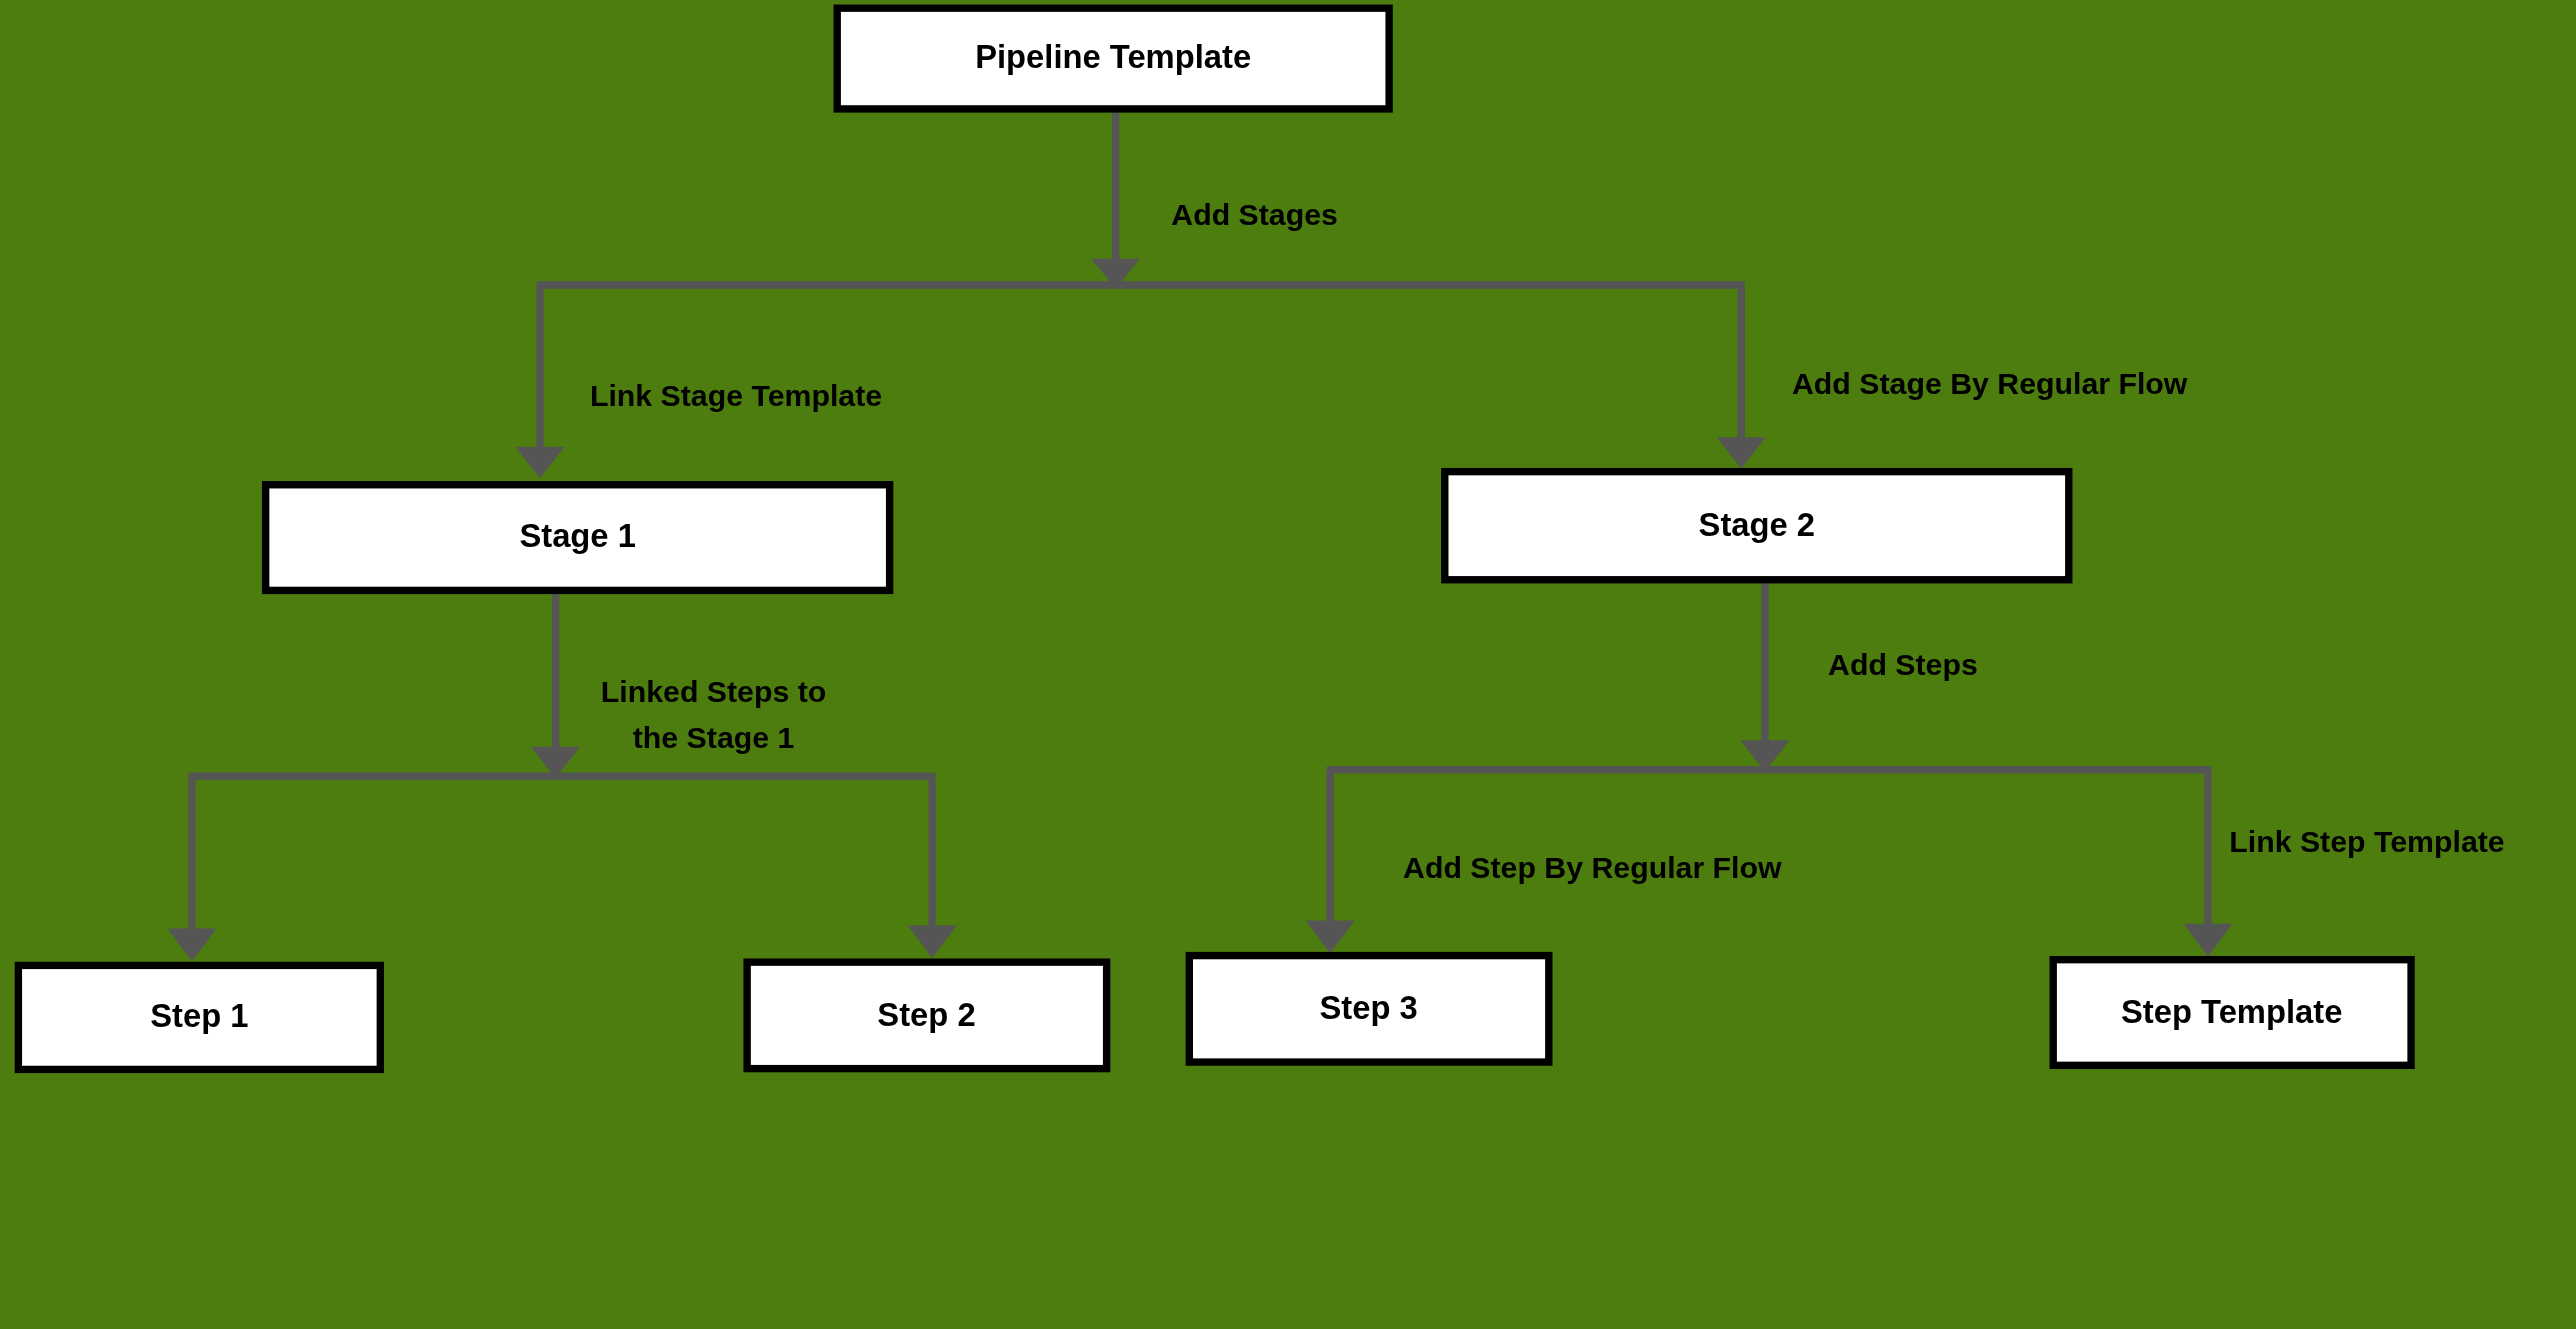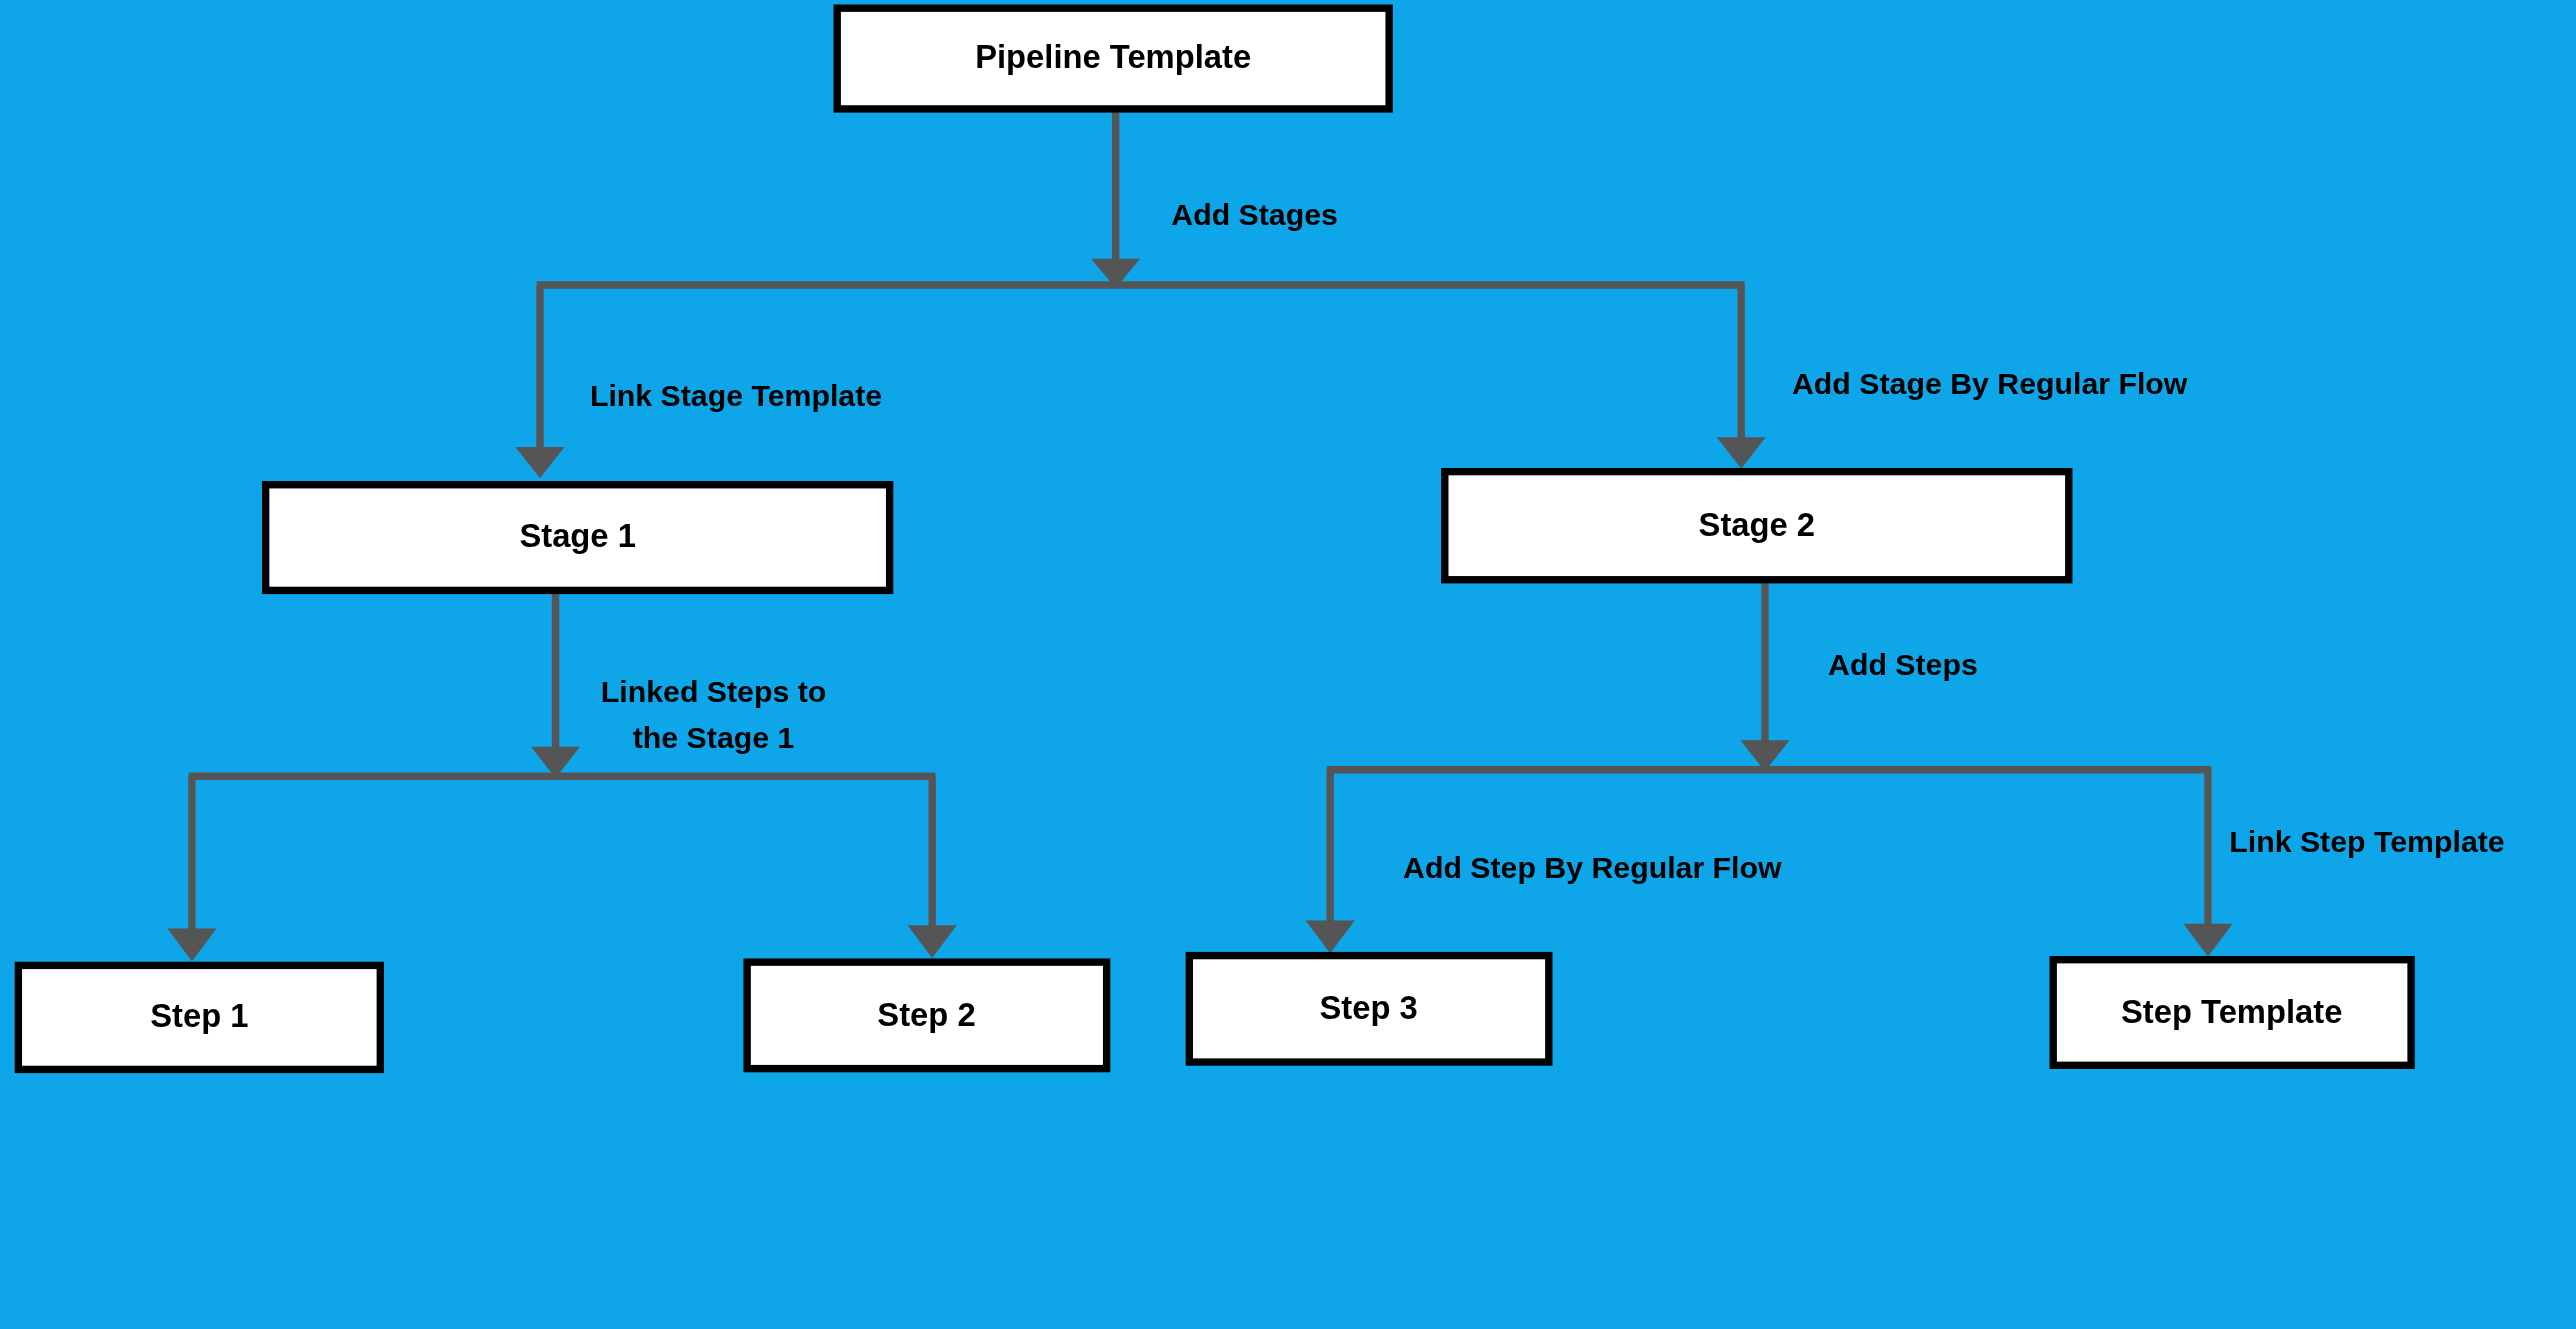--- a/index.html
+++ b/index.html
@@ -10,21 +10,21 @@
   body {
     width: 2576px;
     height: 1329px;
     font-family: "Liberation Sans", sans-serif;
     overflow: hidden;
   }
   #diagram-root {
     position: relative;
     width: 2576px;
     height: 1329px;
-    background: #0ea5e9;
+    background: #4d7c0f;
   }
   svg.diagram-canvas {
     position: absolute;
     top: 0;
     left: 0;
     width: 2576px;
     height: 1329px;
     display: block;
   }
   .node-box {

